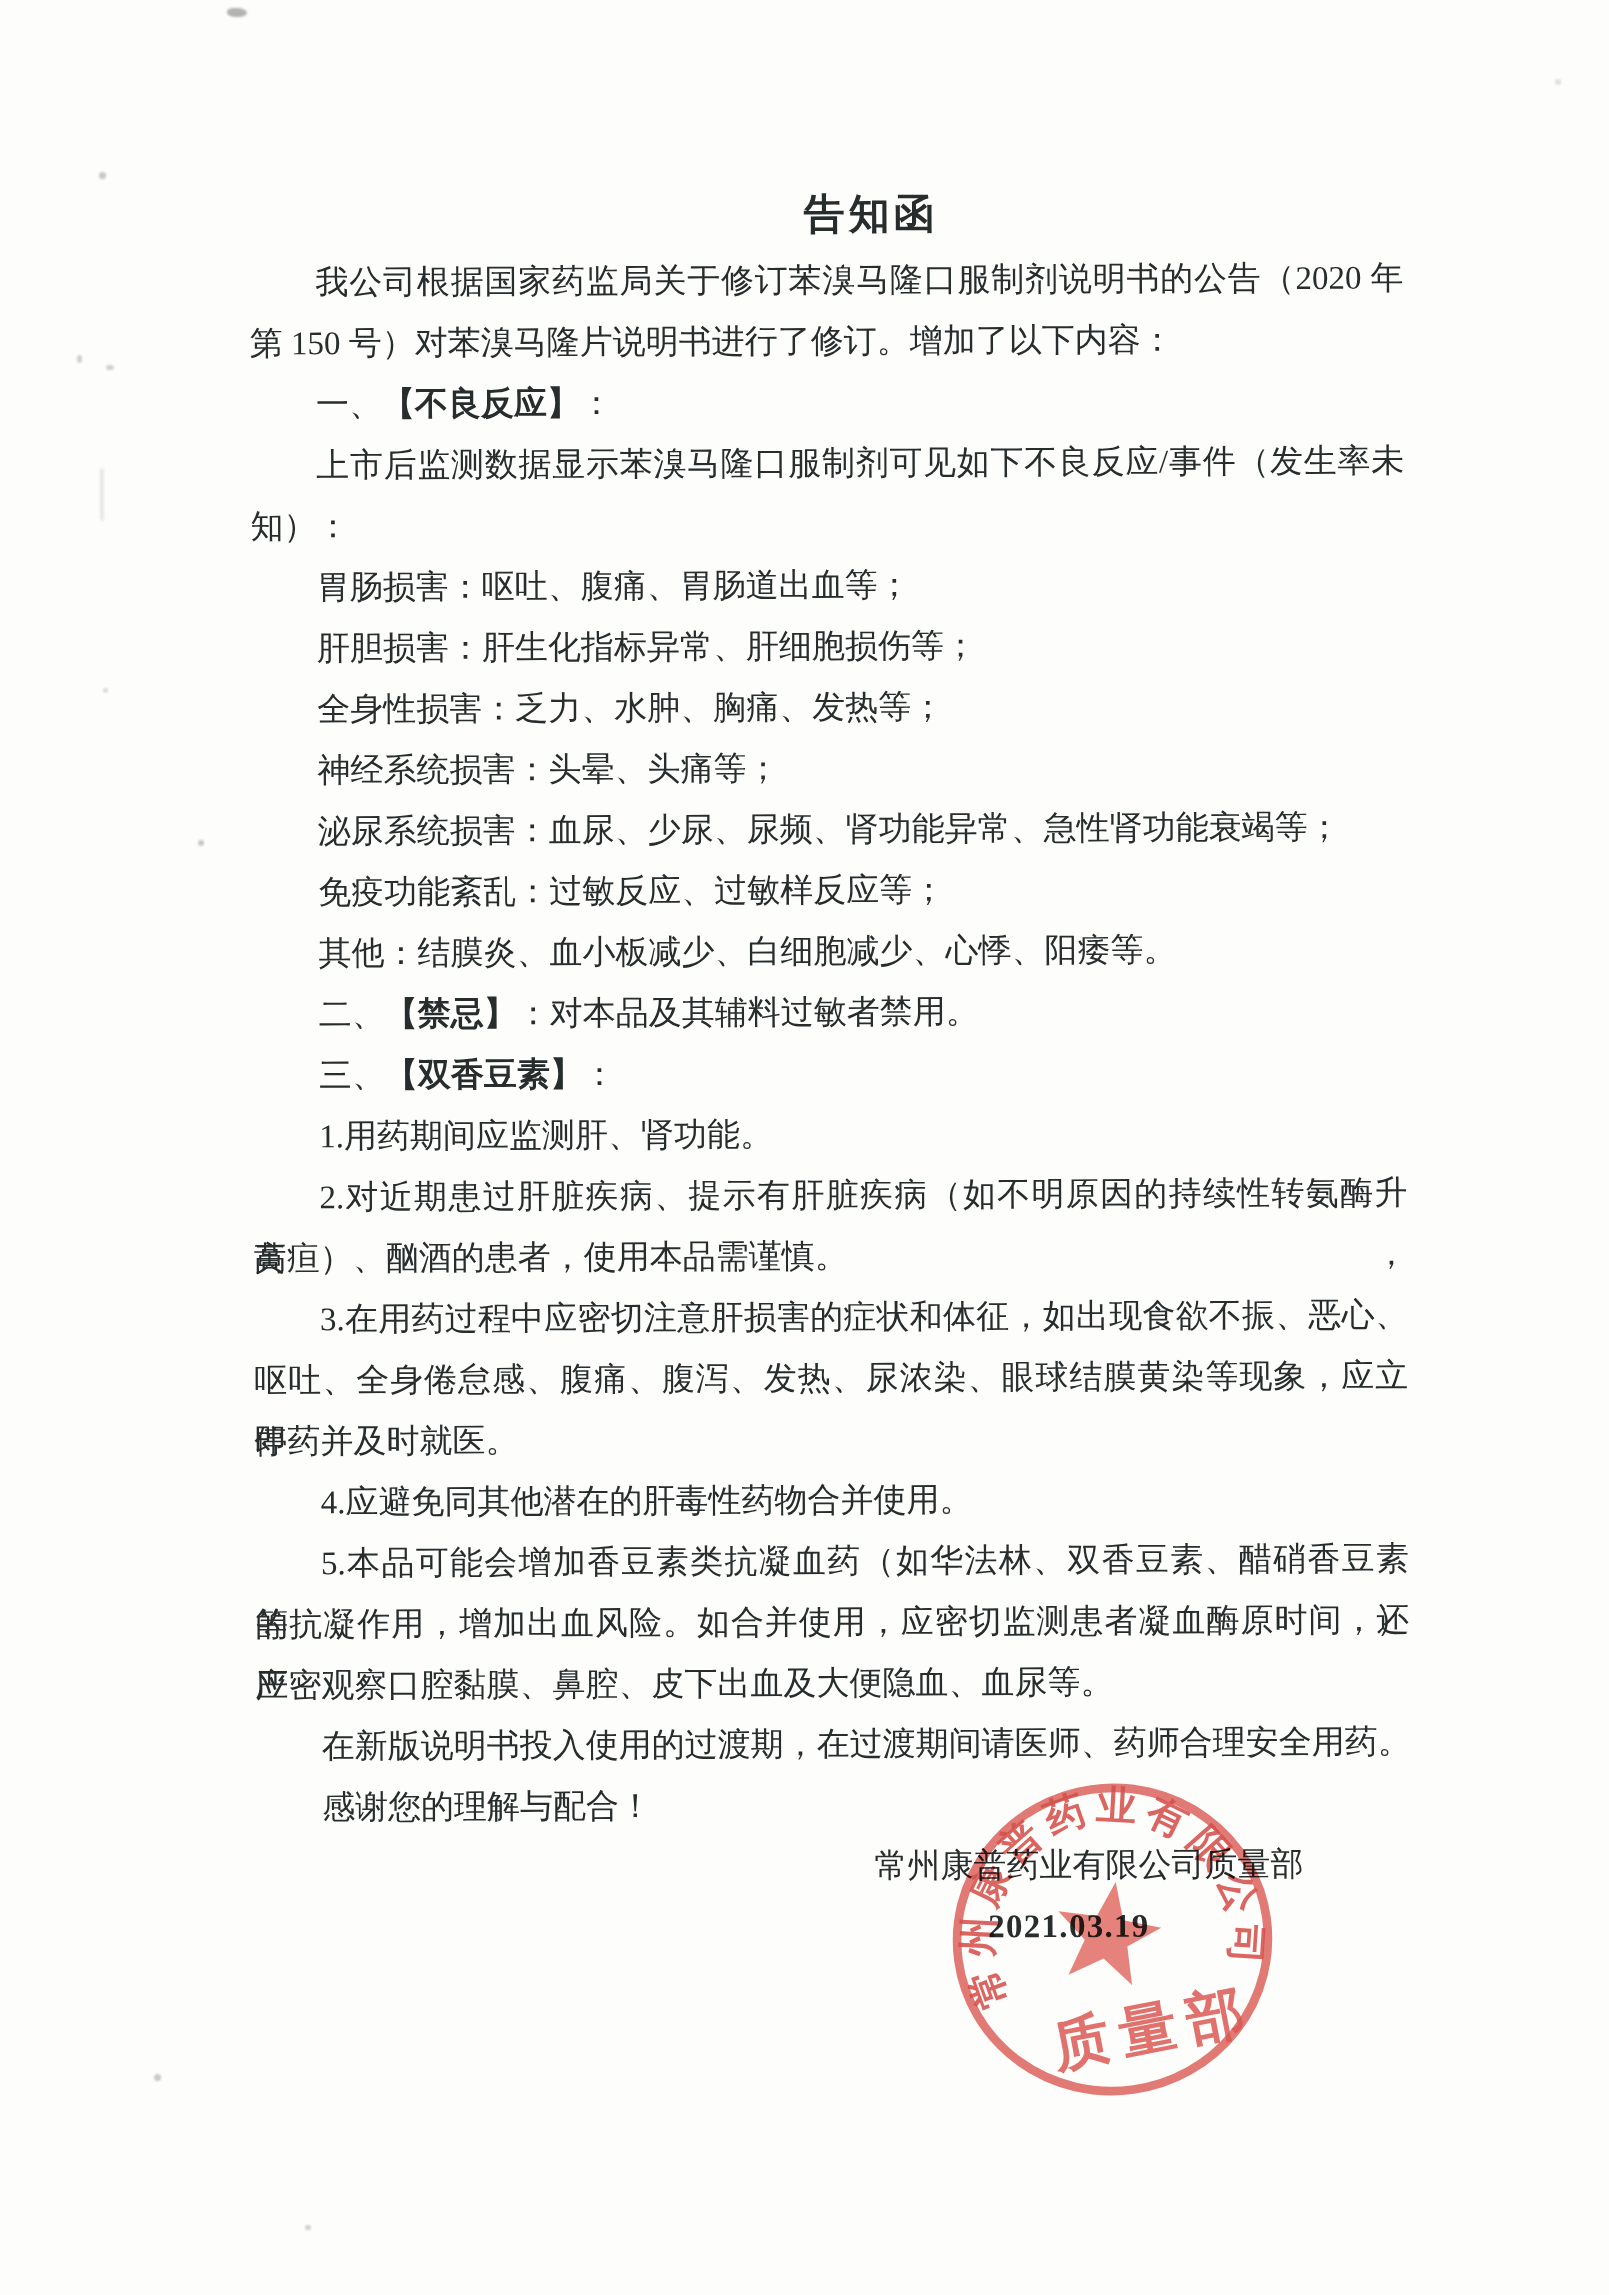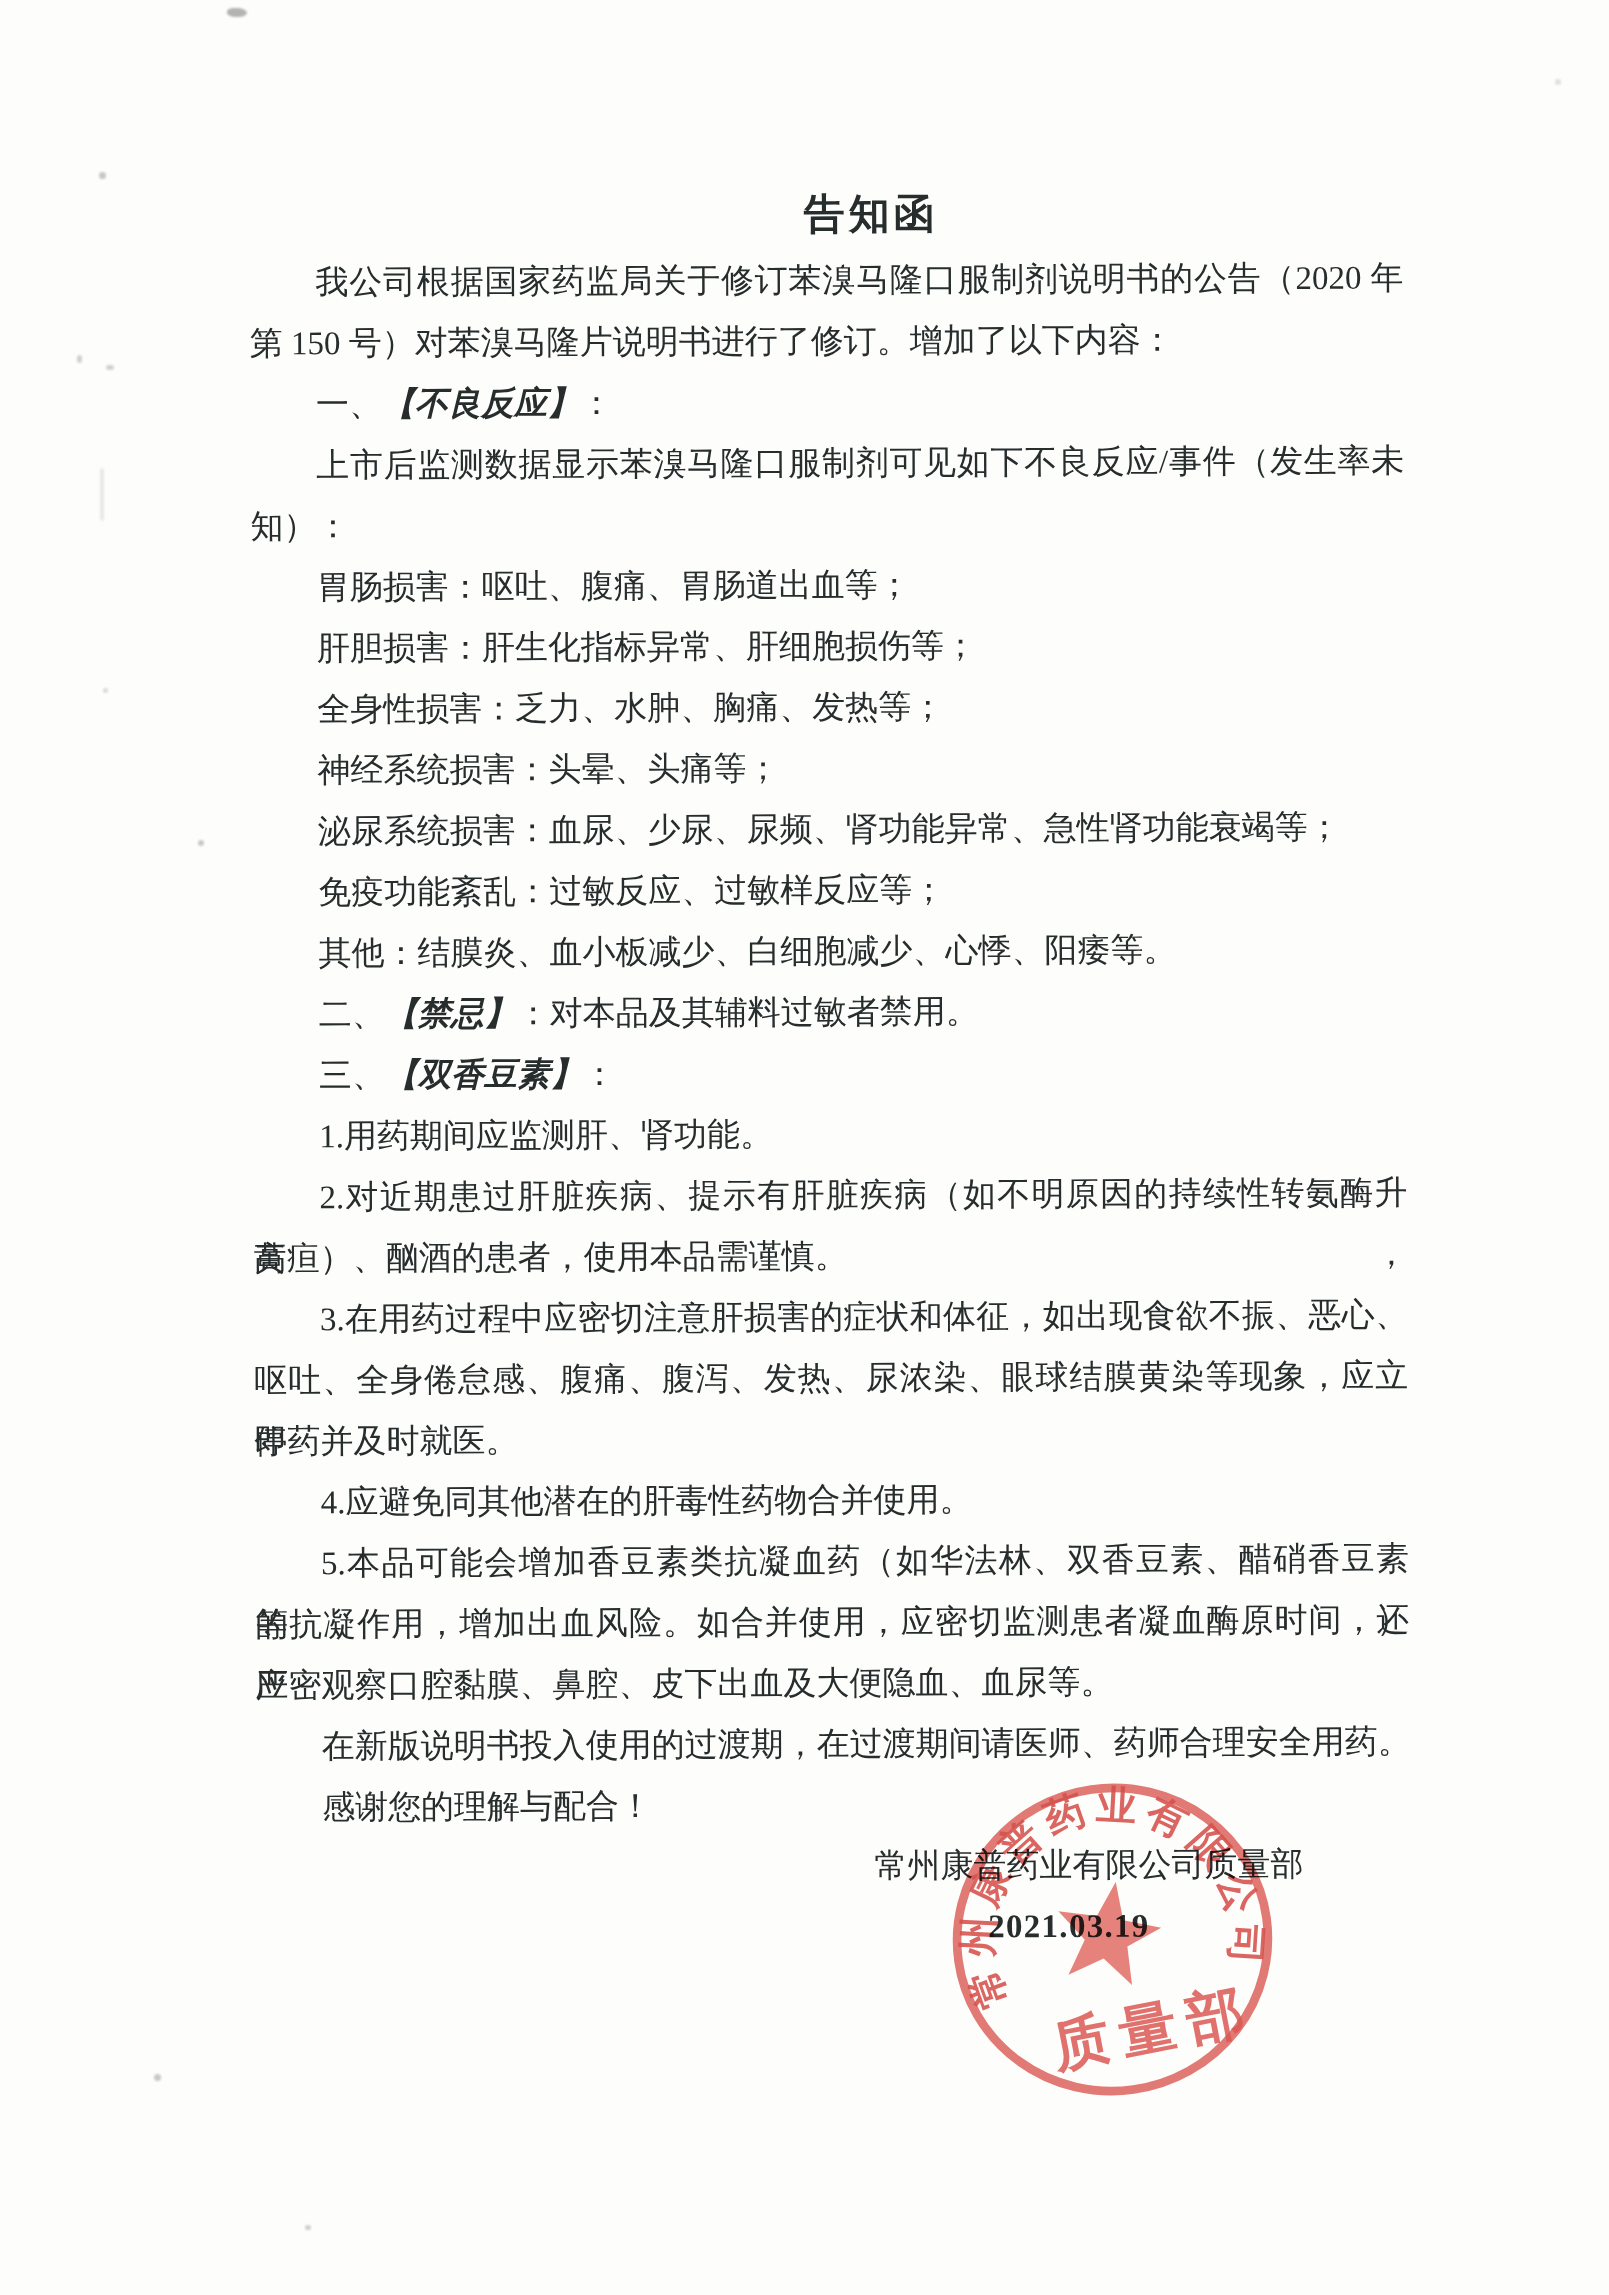--- a/index.html
+++ b/index.html
@@ -31,21 +31,21 @@
     font-size:33px;
     white-space:nowrap;
     text-align:left;
   }
   .line.indent{text-indent:2em;}
   .line.justlast{
     white-space:normal;
     text-align:justify;
     text-align-last:justify;
   }
-  .line .bold{font-weight:bold;font-style:italic;}
+  .line .bold{font-weight:bold;}
   .line.sig-org{text-align:right;padding-right:107px;white-space:nowrap;}
   .line.sig-date{
     text-align:right;padding-right:261px;
     font-weight:bold;font-size:33px;
     letter-spacing:1.3px;white-space:nowrap;
   }
   .stamp{
     position:absolute;
     left:939px;top:1766px;
     width:347px;height:347px;

